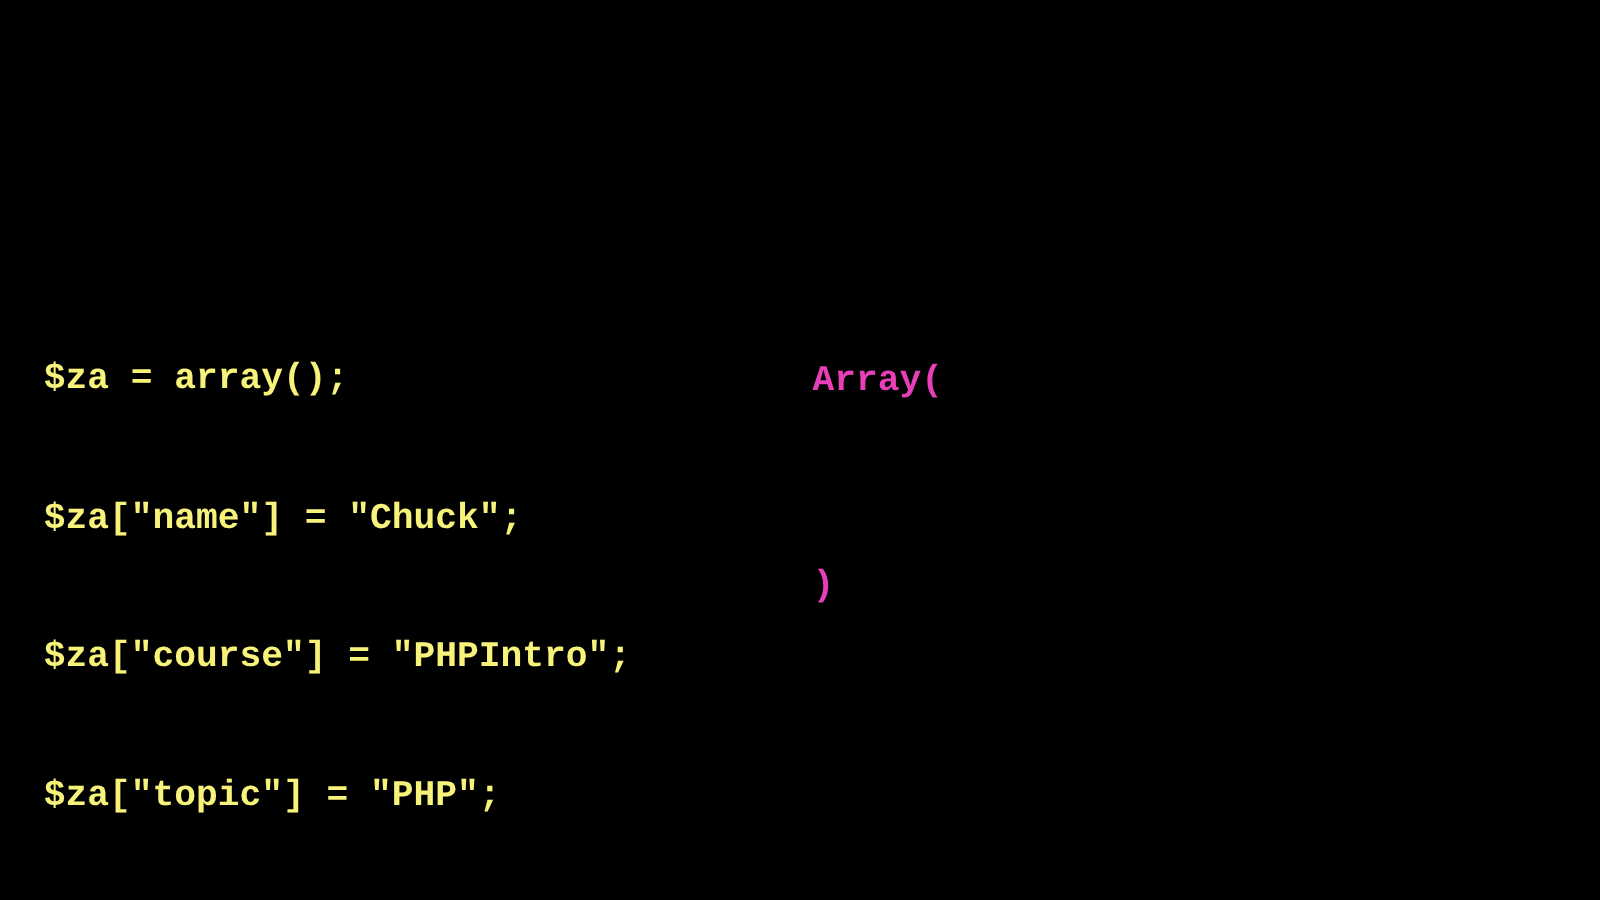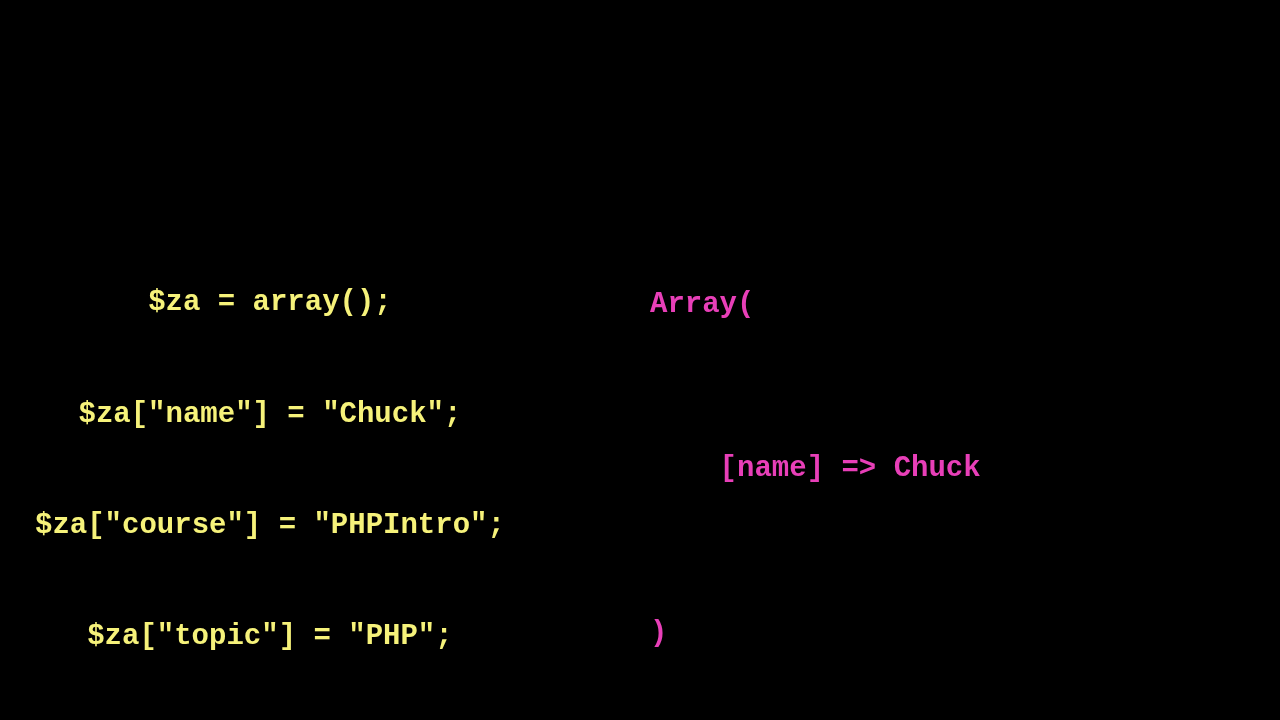--- a/index.html
+++ b/index.html
@@ -21,38 +21,37 @@
       white-space: pre;
     }
     .right-col {
       position: absolute;
       left: 650px;
       top: 160px;
       line-height: 1.34;
       white-space: pre;
     }
     .line { display: block; }
-    .yellow { color: #f6f27a; text-align: center; }
+    .yellow { color: #f6f27a; }
     .magenta { color: #e83fb8; margin-top: 48px; }
   </style>
 </head>
 <body>
 
 <div class="left-col">
   <span class="line yellow">$za = array();</span>
   <span class="line yellow">$za["name"] = "Chuck";</span>
   <span class="line yellow">$za["course"] = "PHPIntro";</span>
   <span class="line yellow">$za["topic"] = "PHP";</span>
   
   
   
 </div>
 
 <div class="right-col">
   <span class="line magenta">Array(</span>
-  <span class="line magenta">    [name] =&gt; Chuck</span>
   <span class="line magenta">)</span>
   
   
   
   
   
 </div>
 
 </body></html>

